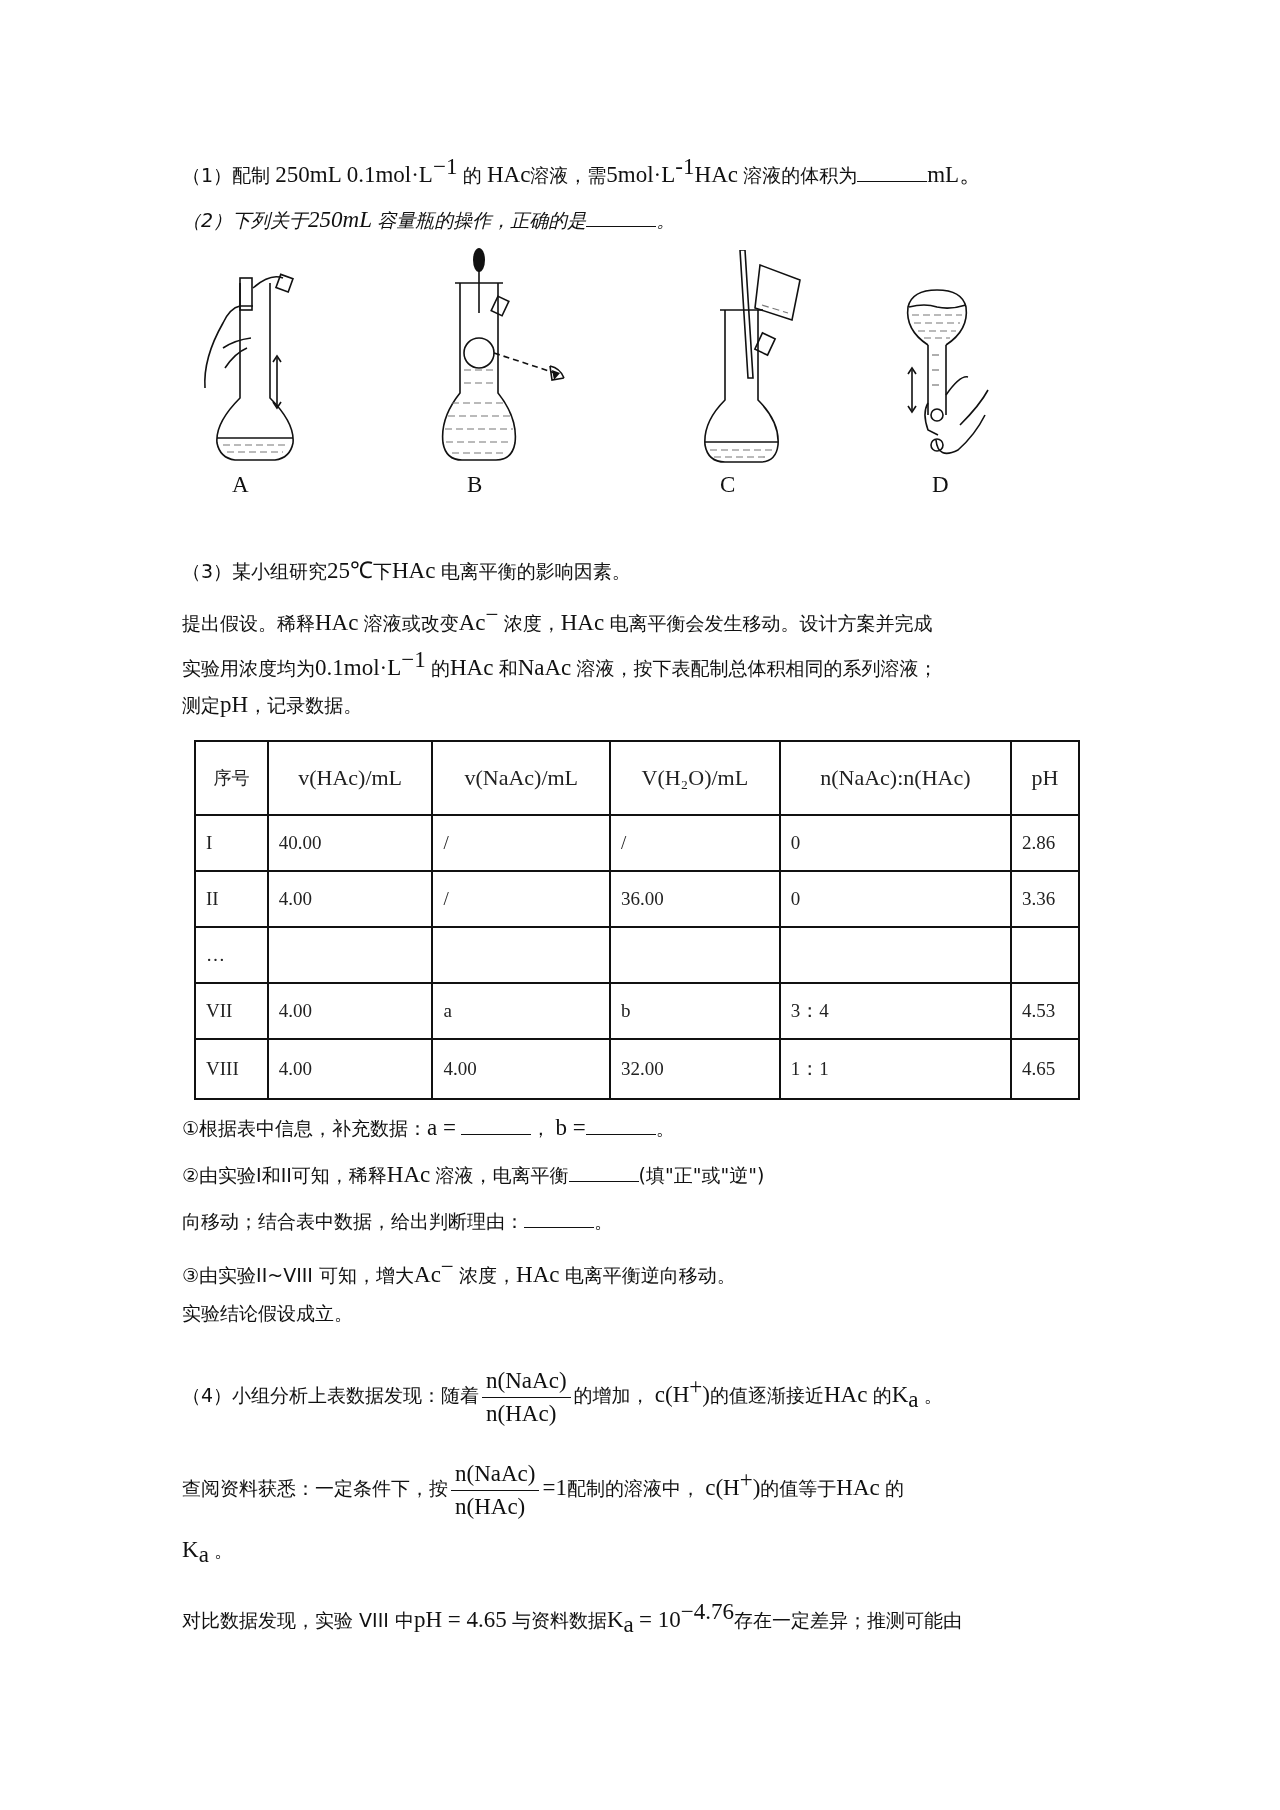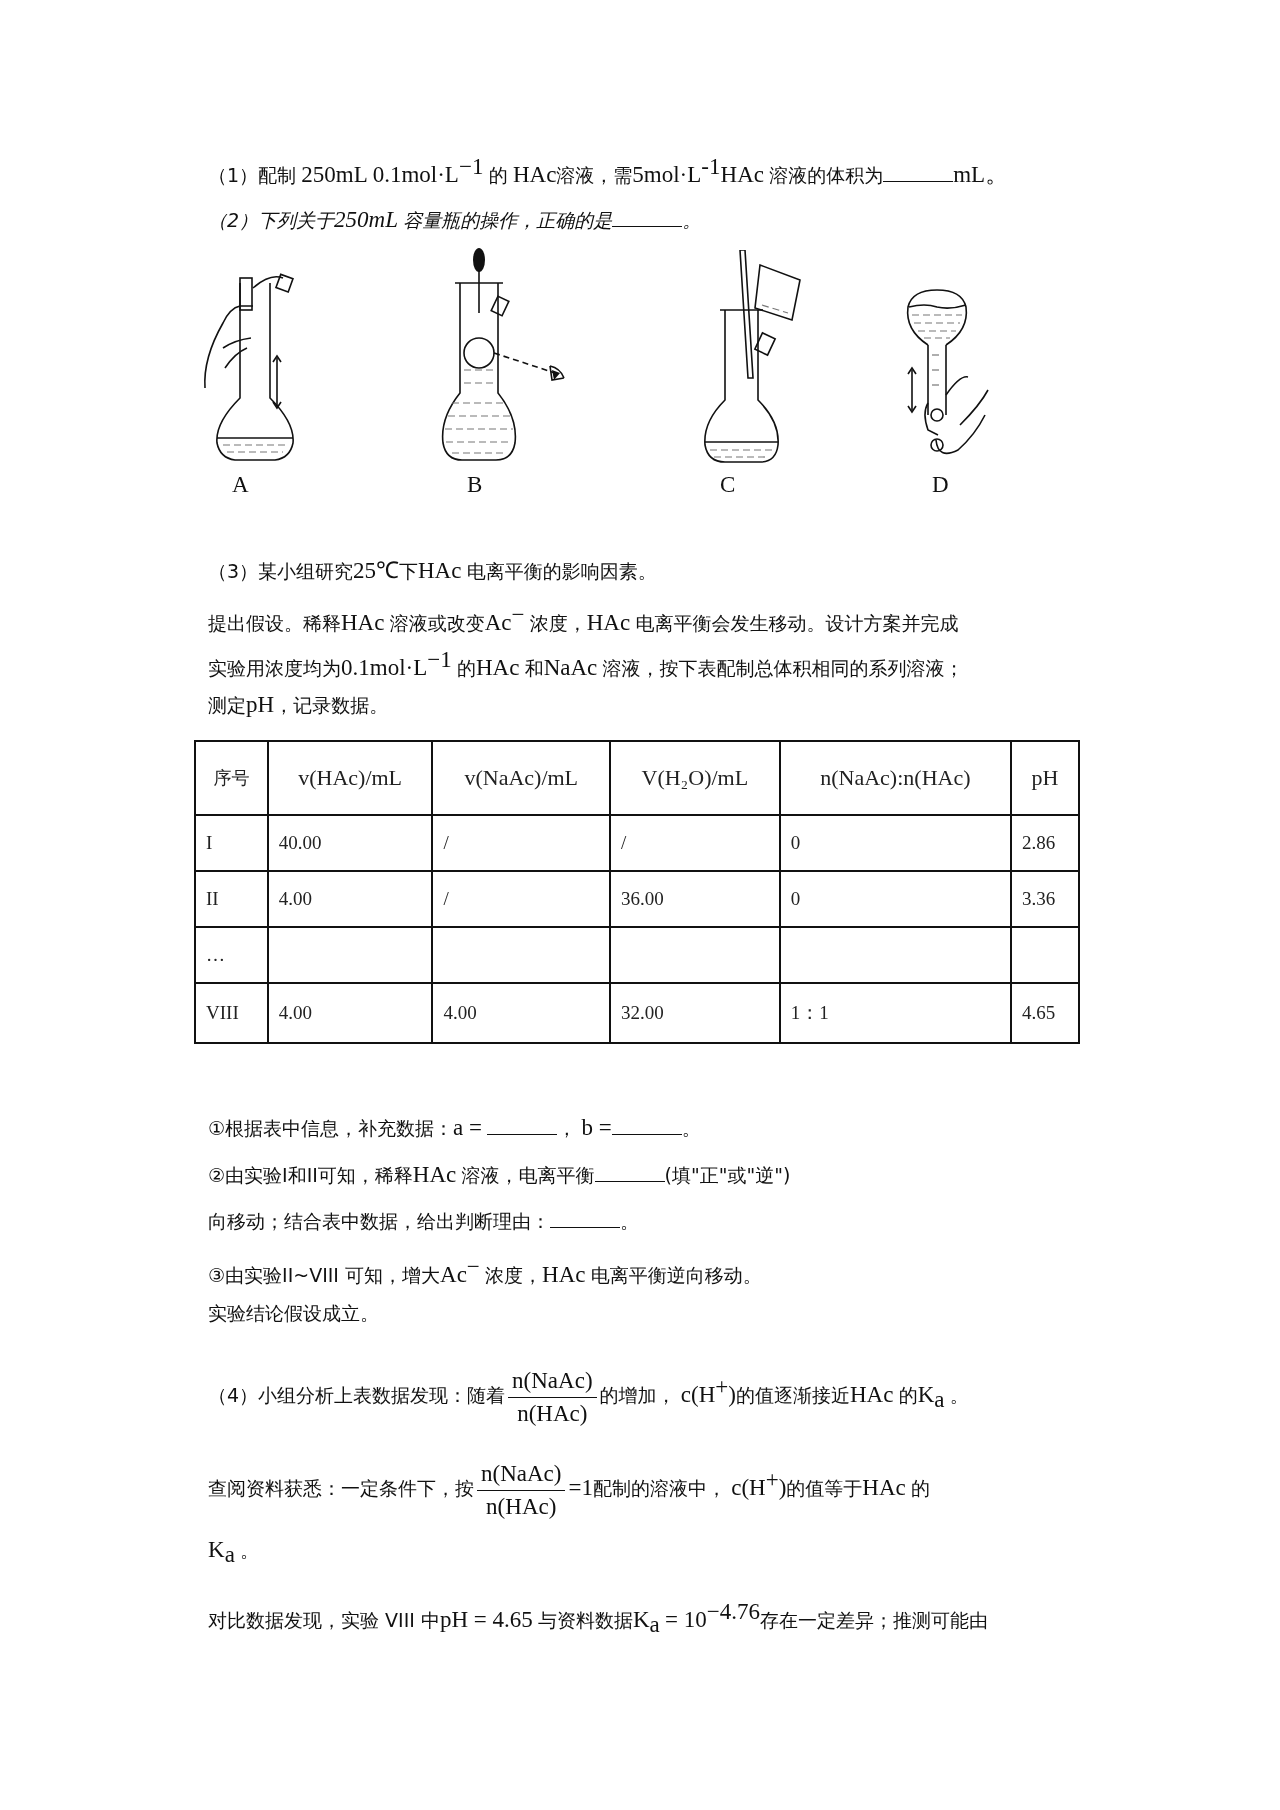--- a/index.html
+++ b/index.html
@@ -1,23 +1,23 @@
 <!DOCTYPE html>
 <html><head>
 <meta charset="utf-8">
 <style>
   html, body { margin: 0; padding: 0; background: #ffffff; }
   body { width: 1280px; height: 1810px; position: relative; overflow: hidden;
          font-family: "Liberation Serif", "DejaVu Serif", serif; color: #111; }
-  .line { position: absolute; left: 208px; font-size: 21px; line-height: 30px; white-space: nowrap; }
+  .line { position: absolute; left: 182px; font-size: 21px; line-height: 30px; white-space: nowrap; }
   .cjk { font-family: "DejaVu Sans", sans-serif; font-size: 19px; }
   .m { font-family: "Liberation Serif", serif; font-size: 23px; }
   sup, sub { font-size: 13px; }
   .blank { display: inline-block; border-bottom: 1px solid #111; width: 70px; height: 20px; vertical-align: baseline; }
-  .frac { display: inline-block; vertical-align: middle; text-align: center; margin: 4px 3px; }
+  .frac { display: inline-block; vertical-align: middle; margin: 4px 3px; }
   .frac .num, .frac .den { display: block; font-size: 23px; line-height: 32px; padding: 0 4px; }
   .frac .num { border-bottom: 1.5px solid #111; }
   .fig { position: absolute; top: 248px; }
   .fig-label { position: absolute; font-size: 23px; font-family: "Liberation Serif", serif; }
   table.data { position: absolute; left: 194px; top: 740px; border-collapse: collapse; width: 886px; }
   table.data td, table.data th { border: 2px solid #111; font-weight: normal; text-align: left; padding: 0 10px;
          font-family: "Liberation Serif", serif; font-size: 19px; color: #222; }
   table.data th { height: 72px; font-size: 22px; text-align: center; border-radius: 19px; }
   table.data td { height: 54px; }
   table.data tr.tall td { height: 58px; margin-top: 42px; }
@@ -177,20 +177,28 @@
         <td>3.36</td>
     </tr>
     <tr>
       <td>…</td>
         <td></td>
       <td></td>
         <td></td>
       <td></td>
         <td></td>
     </tr>
+    <tr>
+      <td>VII</td>
+        <td>4.00</td>
+      <td>a</td>
+        <td>b</td>
+      <td>3：4</td>
+        <td>4.53</td>
+    </tr>
     <tr class="tall">
       <td>VIII</td>
         <td>4.00</td>
       <td>4.00</td>
         <td>32.00</td>
       <td>1：1</td>
         <td>4.65</td>
     </tr>
   </tbody>
 </table>

